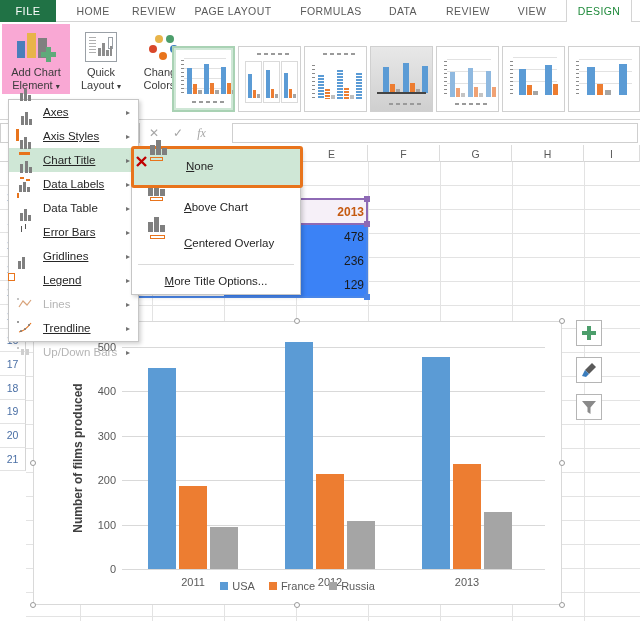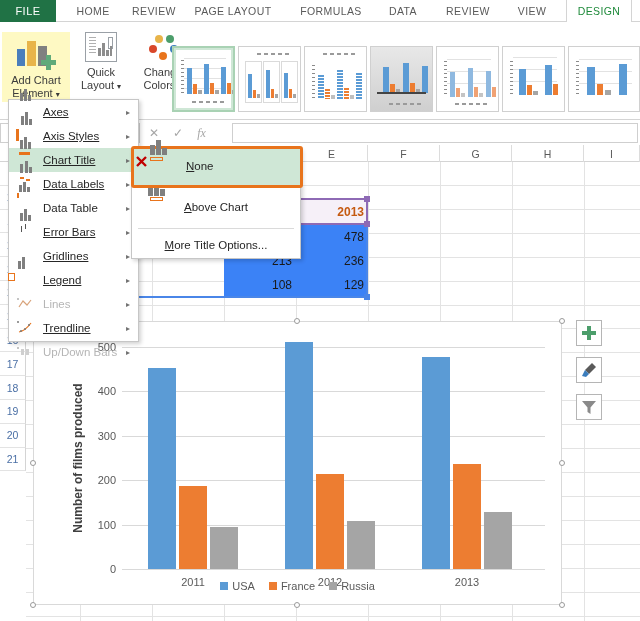--- a/index.html
+++ b/index.html
@@ -40,21 +40,21 @@
   .ribbon {
     position: absolute; top: 22px; left: 0; width: 640px; height: 98px;
     background: #ffffff; border-bottom: 1px solid #d4d4d4;
   }
   .grp-btn {
     position: absolute; display: flex; flex-direction: column;
     align-items: center; justify-content: flex-start;
     font-size: 11px; color: #3b3b3b; line-height: 13px;
     padding-top: 4px; text-align: center;
   }
-  .grp-btn.sel { background: #fef9c3; margin-top: 8px; }
+  .grp-btn.sel { background: #f9a8d4; }
   .btn-ico { height: 38px; display: flex; align-items: center; justify-content: center; }
   .btn-lbl { white-space: nowrap; }
   .caret-in { font-size: 8px; }
 
   
   .ace-ico { position: relative; width: 44px; height: 34px; }
   .ace-ico i { position: absolute; bottom: 6px; display: block; }
   .ace-b1 { left: 3px; width: 8px; height: 17px; background: #4a7ebb; }
   .ace-b2 { left: 13px; width: 9px; height: 25px; background: #e8b44a; }
   .ace-b3 { left: 24px; width: 9px; height: 20px; background: #808080; }
@@ -693,20 +693,33 @@
           <i style="left:2px;bottom:1px;width:5px;height:10px;"></i>
           <i style="left:8px;bottom:1px;width:5px;height:15px;"></i>
           <i style="left:14px;bottom:1px;width:5px;height:7px;"></i>
         </span>
       </span>
       <span>
         <span class="ul1">A</span><span>bove Chart</span>
       </span>
     </div>
 
+    <div class="sub-item">
+      <span class="si-ico">
+        <span class="mchart">
+          <span style="position:absolute;left:4px;top:2px;width:15px;height:4px;border:1px solid #e8741c;"></span>
+          <i style="left:2px;bottom:1px;width:5px;height:10px;"></i>
+          <i style="left:8px;bottom:1px;width:5px;height:15px;"></i>
+          <i style="left:14px;bottom:1px;width:5px;height:7px;"></i>
+        </span>
+      </span>
+      <span>
+        <span class="ul1">C</span><span>entered Overlay</span>
+      </span>
+    </div>
 
     <div class="menu-sep"></div>
     <div class="more-opt">
       <span class="ul1">M</span>
         <span>ore Title Options...</span>
     </div>
   </div>
 
   <div class="hl-box">
     <span style="position:absolute;left:14px;top:8px;width:28px;height:24px;">

